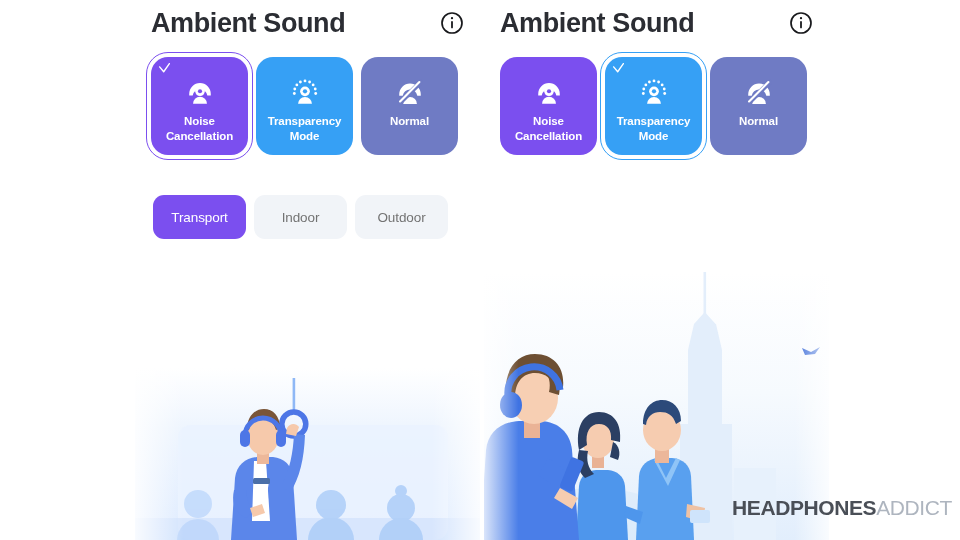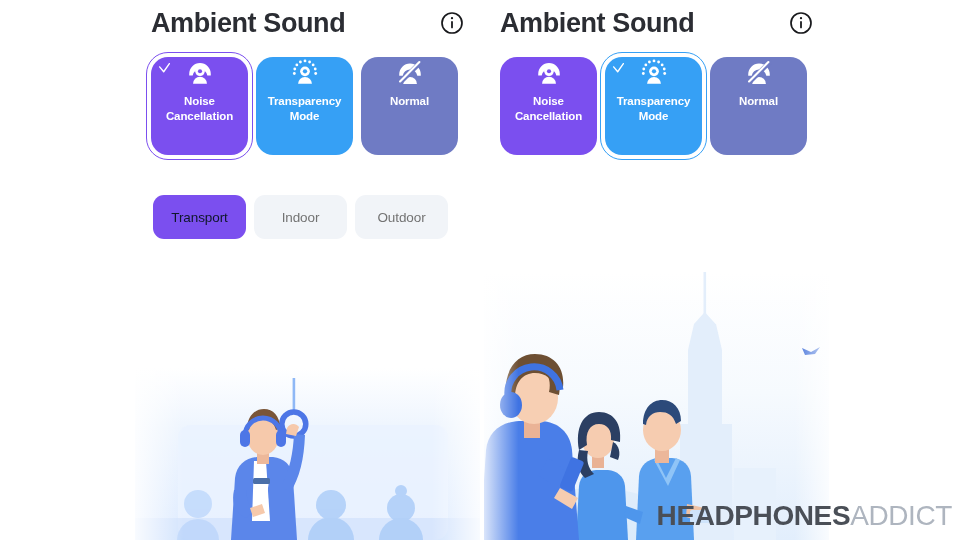--- a/index.html
+++ b/index.html
@@ -35,20 +35,21 @@
   .cards {
     position: absolute; top: 57px; left: 16px;
     display: flex; gap: 8px;
   }
   .card {
     position: relative;
     width: 97px; height: 98px;
     border-radius: 17px;
     display: flex; flex-direction: column;
     align-items: center; justify-content: flex-start;
+    padding-top: 20px;
     color: #ffffff;
   }
   .card-label {
     font-size: 11.5px; font-weight: bold; line-height: 15px;
     text-align: center; margin-top: 7px; letter-spacing: -0.1px;
     white-space: pre-line;
   }
   .card-icon { width: 30px; height: 30px; }
   .card.selected::after {
     content: "";
@@ -72,40 +73,40 @@
   .modes-row {
     position: absolute; top: 195px; left: 153px;
     display: flex; gap: 8px;
   }
   .mode-chip {
     width: 93px; height: 44px;
     border-radius: 11px;
     display: flex; align-items: center; justify-content: center;
     font-size: 13.5px; letter-spacing: -0.1px;
   }
-  .mode-chip.active { background: #7b4fef; color: #0f172a; }
+  .mode-chip.active { background: #7b4fef; color: #ffffff; }
   .mode-chip.idle   { background: #f1f4f8; color: #737373; }
 
   
   .desc {
     position: absolute; top: 192px; left: 14px; right: 14px;
     text-align: center;
     font-size: 13.5px; line-height: 21px; color: #4c5058;
     letter-spacing: -0.1px;
   }
 
   
   .illus { position: absolute; overflow: hidden; }
   .illus-left  { left: 135px; top: 368px; width: 345px; height: 172px; }
   .illus-right { left: 484px; top: 272px; width: 345px; height: 268px; }
 
   
   .watermark {
-    position: absolute; right: 8px; bottom: 8px;
-    font-size: 28px; letter-spacing: -0.4px; white-space: nowrap;
+    position: absolute; right: 8px; bottom: 20px;
+    font-size: 21px; letter-spacing: -0.4px; white-space: nowrap;
   }
   .wm-a { color: #4a4f57; font-weight: bold; }
   .wm-b { color: #aeb5bf; font-weight: normal; }
 </style>
 </head>
 <body>
 
 <div class="screen">
 
   <div class="panel panel-left">

